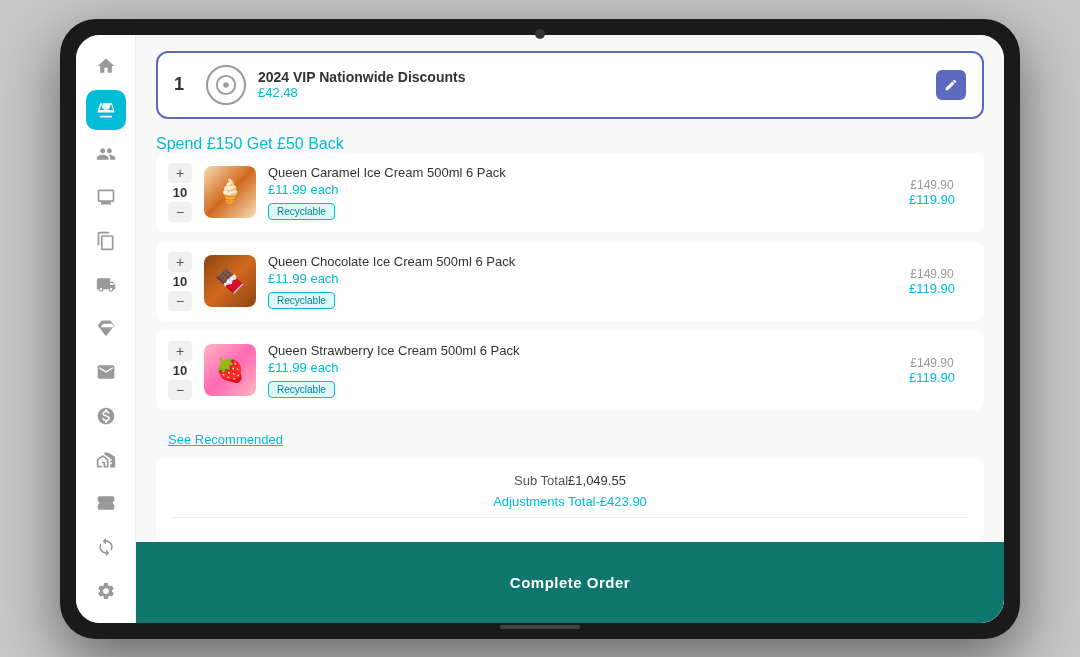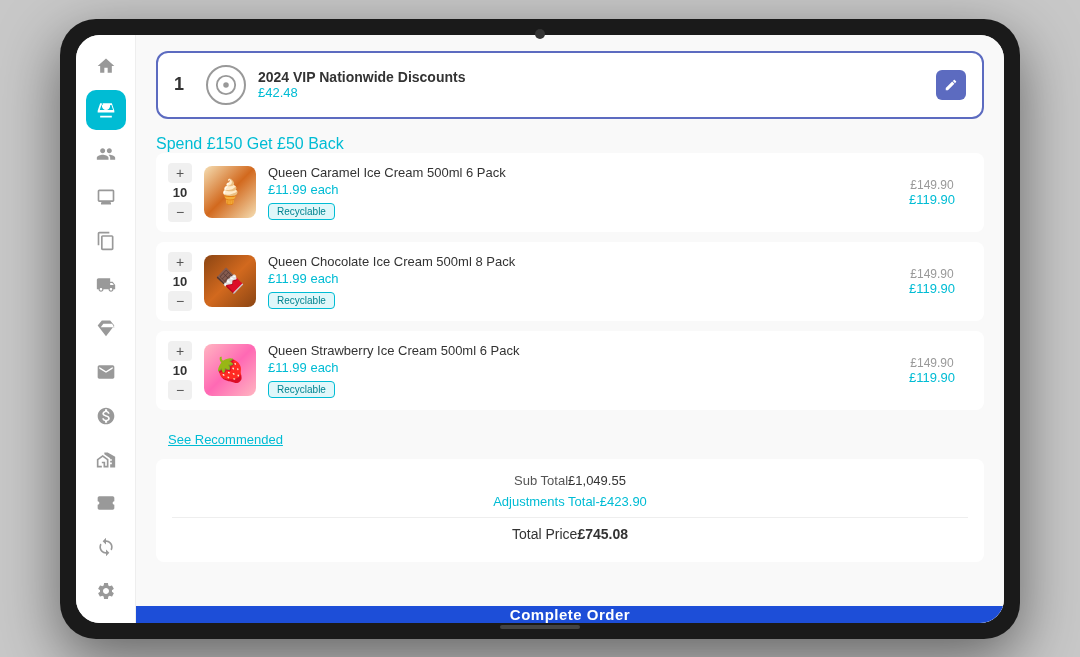--- a/index.html
+++ b/index.html
@@ -280,25 +280,25 @@
       color: #333;
       font-weight: 500;
     }
     .grand-total-value {
       font-size: 14px;
       color: #333;
       font-weight: 600;
     }
     
     .complete-btn {
-      background: #1d4ed8;
+      background: #0f766e;
       color: #fff;
       border: none;
       width: 100%;
-      padding: 0;
+      padding: 32px;
       font-size: 15px;
       font-weight: 600;
       cursor: pointer;
       letter-spacing: 0.5px;
       flex-shrink: 0;
     }
     
     .icon-svg {
       width: 20px;
       height: 20px;
@@ -428,21 +428,21 @@
       </div>
     </div>
             <div class="product-row">
       <div class="qty-control">
         <button class="qty-btn">+</button>
         <span class="qty-value">10</span>
         <button class="qty-btn">−</button>
       </div>
       <div class="product-img ice-chocolate">🍫</div>
       <div class="product-details">
-        <div class="product-name">Queen Chocolate Ice Cream 500ml 8 Pack</div>
+        <div class="product-name">Queen Chocolate Ice Cream 500ml 6 Pack</div>
         <div class="product-price">£11.99 each</div>
         <span class="badge">Recyclable</span>
       </div>
       <div class="product-pricing">
         <div class="price-original">£149.90</div>
         <div class="price-discounted">£119.90</div>
       </div>
     </div>
             <div class="product-row">
       <div class="qty-control">
@@ -468,23 +468,19 @@
         <div class="totals-section">
           <div class="total-row">
             <span class="total-label">Sub Total</span>
             <span class="total-value">£1,049.55</span>
           </div>
           <div class="total-row">
             <span class="total-label cyan">Adjustments Total</span>
             <span class="total-value negative">-£423.90</span>
           </div>
           <div class="divider"></div>
-          <div class="total-row">
-            <span class="grand-total-label">Total Price</span>
-            <span class="grand-total-value">£745.08</span>
-          </div>
         </div>
       </div>
 
       <button class="complete-btn">Complete Order</button>
     </div>
   </div>
 </div>
 
 </body></html>

